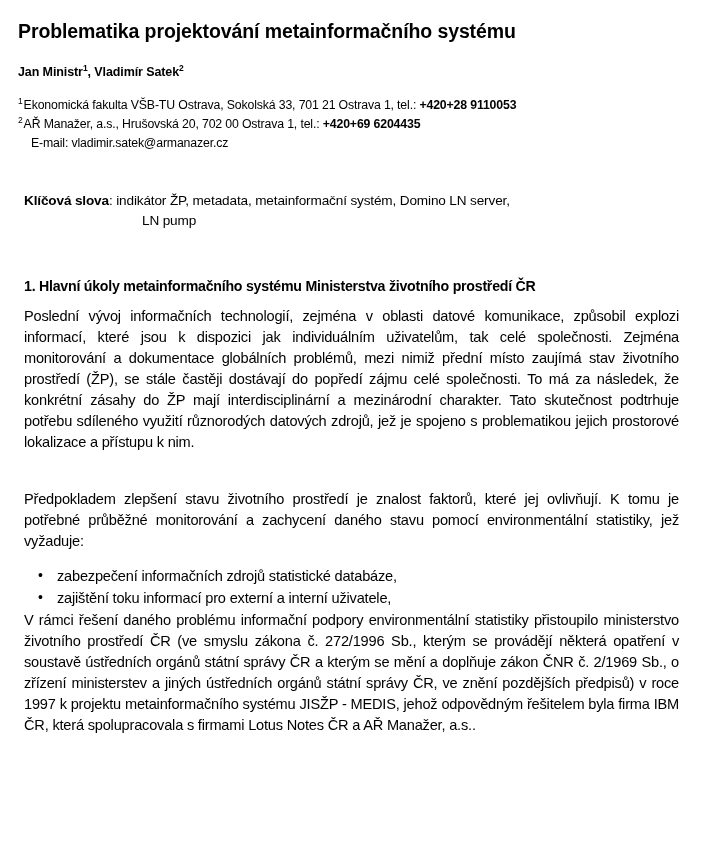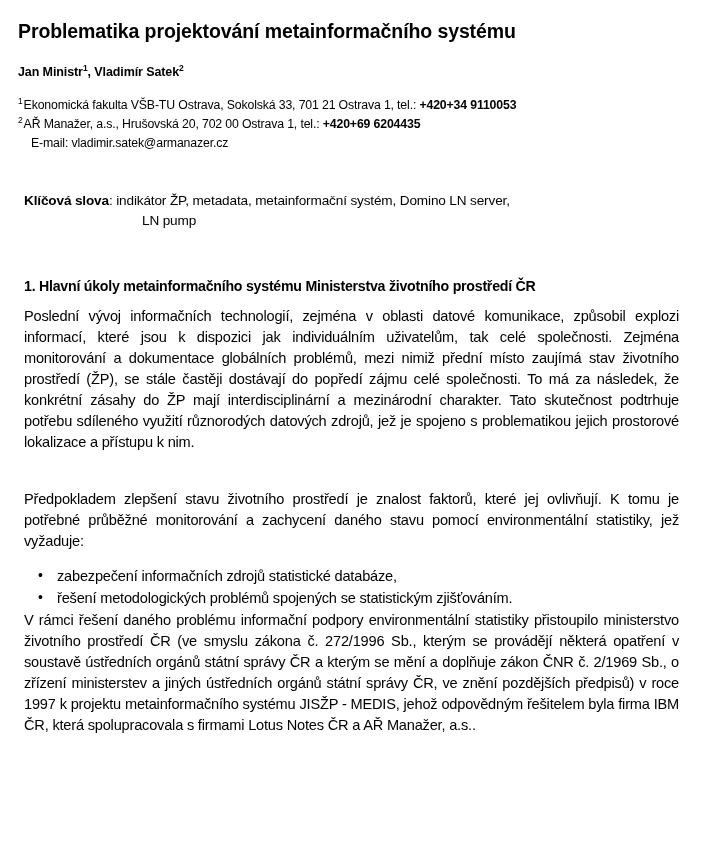--- a/index.html
+++ b/index.html
@@ -136,36 +136,36 @@
 
 <div class="page">
 
   <h1 class="doc-title">Problematika projektování metainformačního systému</h1>
 
   <div class="authors">
     <span>Jan Ministr</span><sup>1</sup><span>, </span><span>Vladimír Satek</span><sup>2</sup>
   </div>
 
   <div class="affiliations">
-    <div class="aff-line"><sup>1</sup><span>Ekonomická fakulta VŠB-TU Ostrava, Sokolská 33, 701 21 Ostrava 1, tel.: </span><span class="aff-tel">+420+34 9110053</span></div>
+    <div class="aff-line"><sup>1</sup><span>Ekonomická fakulta VŠB-TU Ostrava, Sokolská 33, 701 21 Ostrava 1, tel.: </span><span class="aff-tel">+420+28 9110053</span></div>
     <div class="aff-line"><sup>2</sup><span>AŘ Manažer, a.s., Hrušovská 20, 702 00 Ostrava 1, tel.: </span><span class="aff-tel">+420+69 6204435</span></div>
     <div class="aff-email"><span>E-mail: </span><span>vladimir.satek@armanazer.cz</span></div>
   </div>
 
   <div class="keywords">
     <span class="kw-label">Klíčová slova</span><span>: </span><span>indikátor ŽP, metadata, metainformační systém, Domino LN server,</span>
     <span class="kw-cont">LN pump</span>
   </div>
 
   <h2 class="section-heading">1. Hlavní úkoly metainformačního systému Ministerstva životního prostředí ČR</h2>
 
   <p class="body-para">Poslední vývoj informačních technologií, zejména v oblasti datové komunikace, způsobil explozi informací, které jsou k dispozici jak individuálním uživatelům, tak celé společnosti. Zejména monitorování a dokumentace globálních problémů, mezi nimiž přední místo zaujímá stav životního prostředí (ŽP), se stále častěji dostávají do popředí zájmu celé společnosti. To má za následek, že konkrétní zásahy do ŽP mají interdisciplinární a mezinárodní charakter. Tato skutečnost podtrhuje potřebu sdíleného využití různorodých datových zdrojů, jež je spojeno s problematikou jejich prostorové lokalizace a přístupu k nim.</p>
 
   <p class="body-para tight">Předpokladem zlepšení stavu životního prostředí je znalost faktorů, které jej ovlivňují. K tomu je potřebné  průběžné monitorování a zachycení daného stavu pomocí environmentální statistiky, jež vyžaduje:</p>
 
   <ul class="bullets">
     <li>zabezpečení informačních zdrojů statistické databáze,</li>
-    <li>řešení metodologických problémů spojených se statistickým zjišťováním.</li>
+    <li>zajištění toku informací pro externí a interní uživatele,</li>
   </ul>
 
   <p class="body-para">V rámci řešení daného problému informační podpory environmentální statistiky přistoupilo ministerstvo životního prostředí ČR (ve smyslu zákona č. 272/1996 Sb., kterým se provádějí některá opatření v soustavě ústředních orgánů státní správy ČR a kterým se mění a doplňuje zákon ČNR č. 2/1969 Sb., o zřízení ministerstev a jiných ústředních orgánů státní správy ČR, ve znění pozdějších předpisů) v roce 1997 k projektu metainformačního systému JISŽP - MEDIS, jehož odpovědným řešitelem byla firma IBM ČR, která spolupracovala s firmami Lotus Notes  ČR a AŘ Manažer, a.s..</p>
 
 </div>
 
 </body></html>

